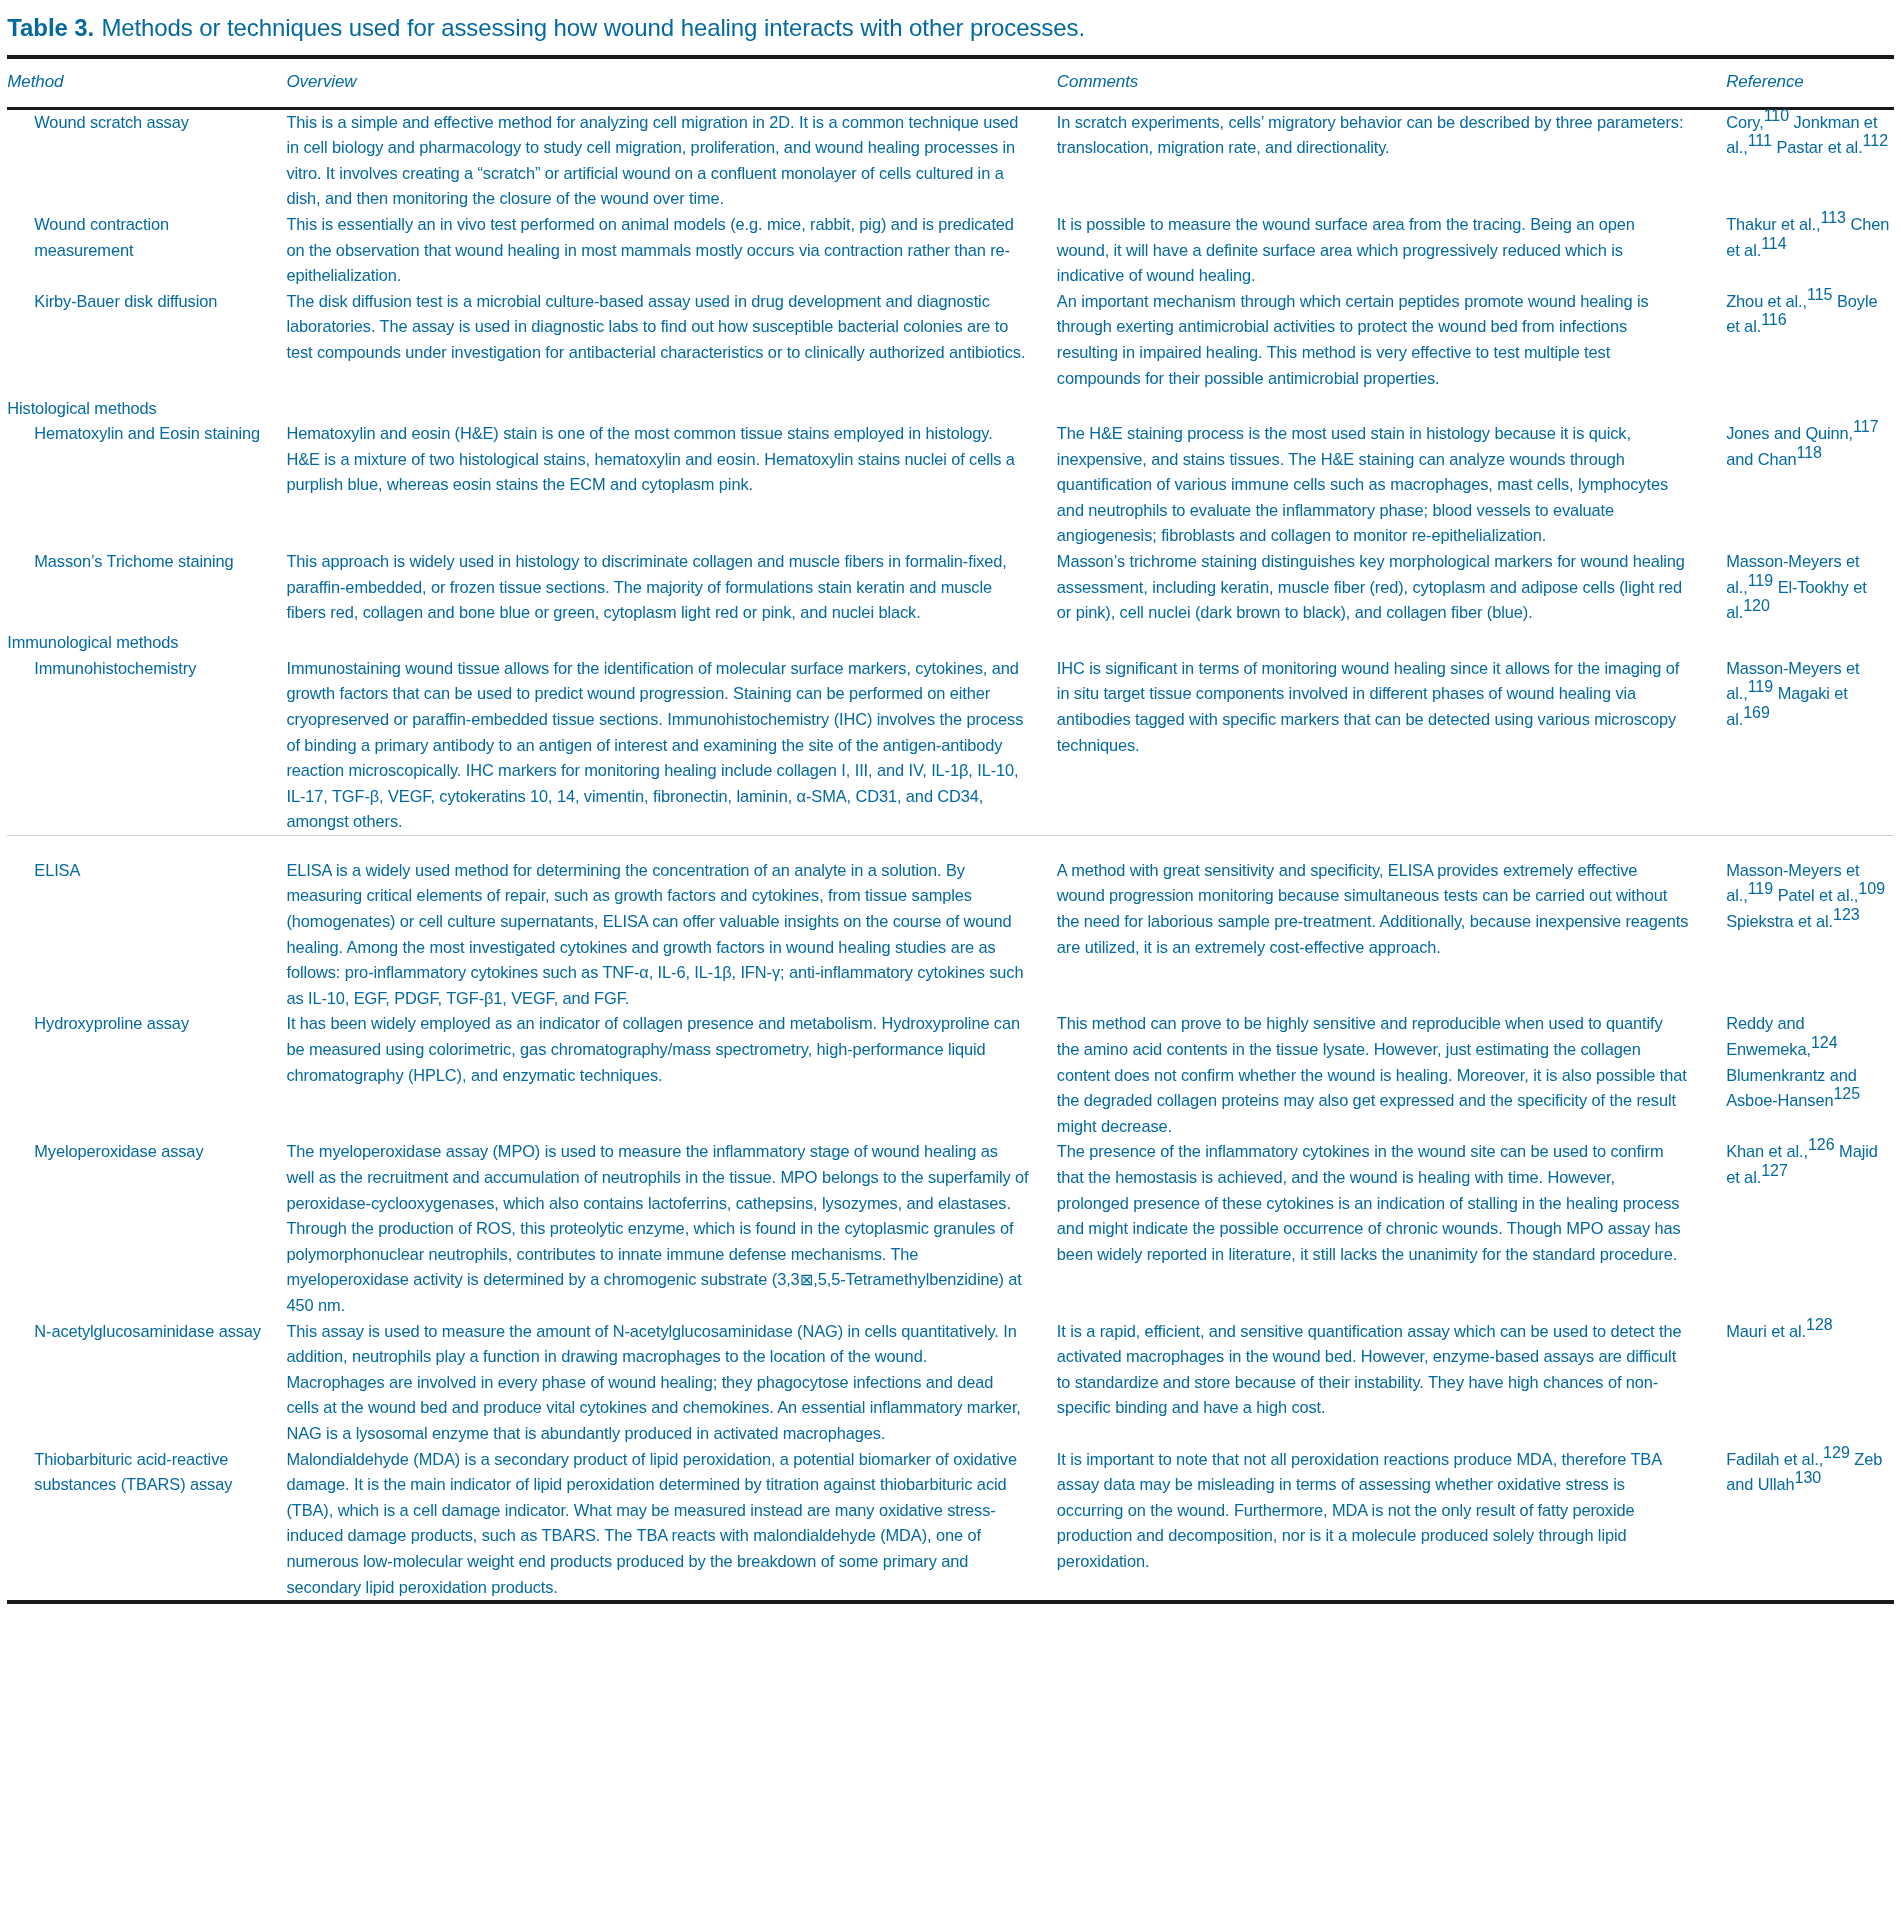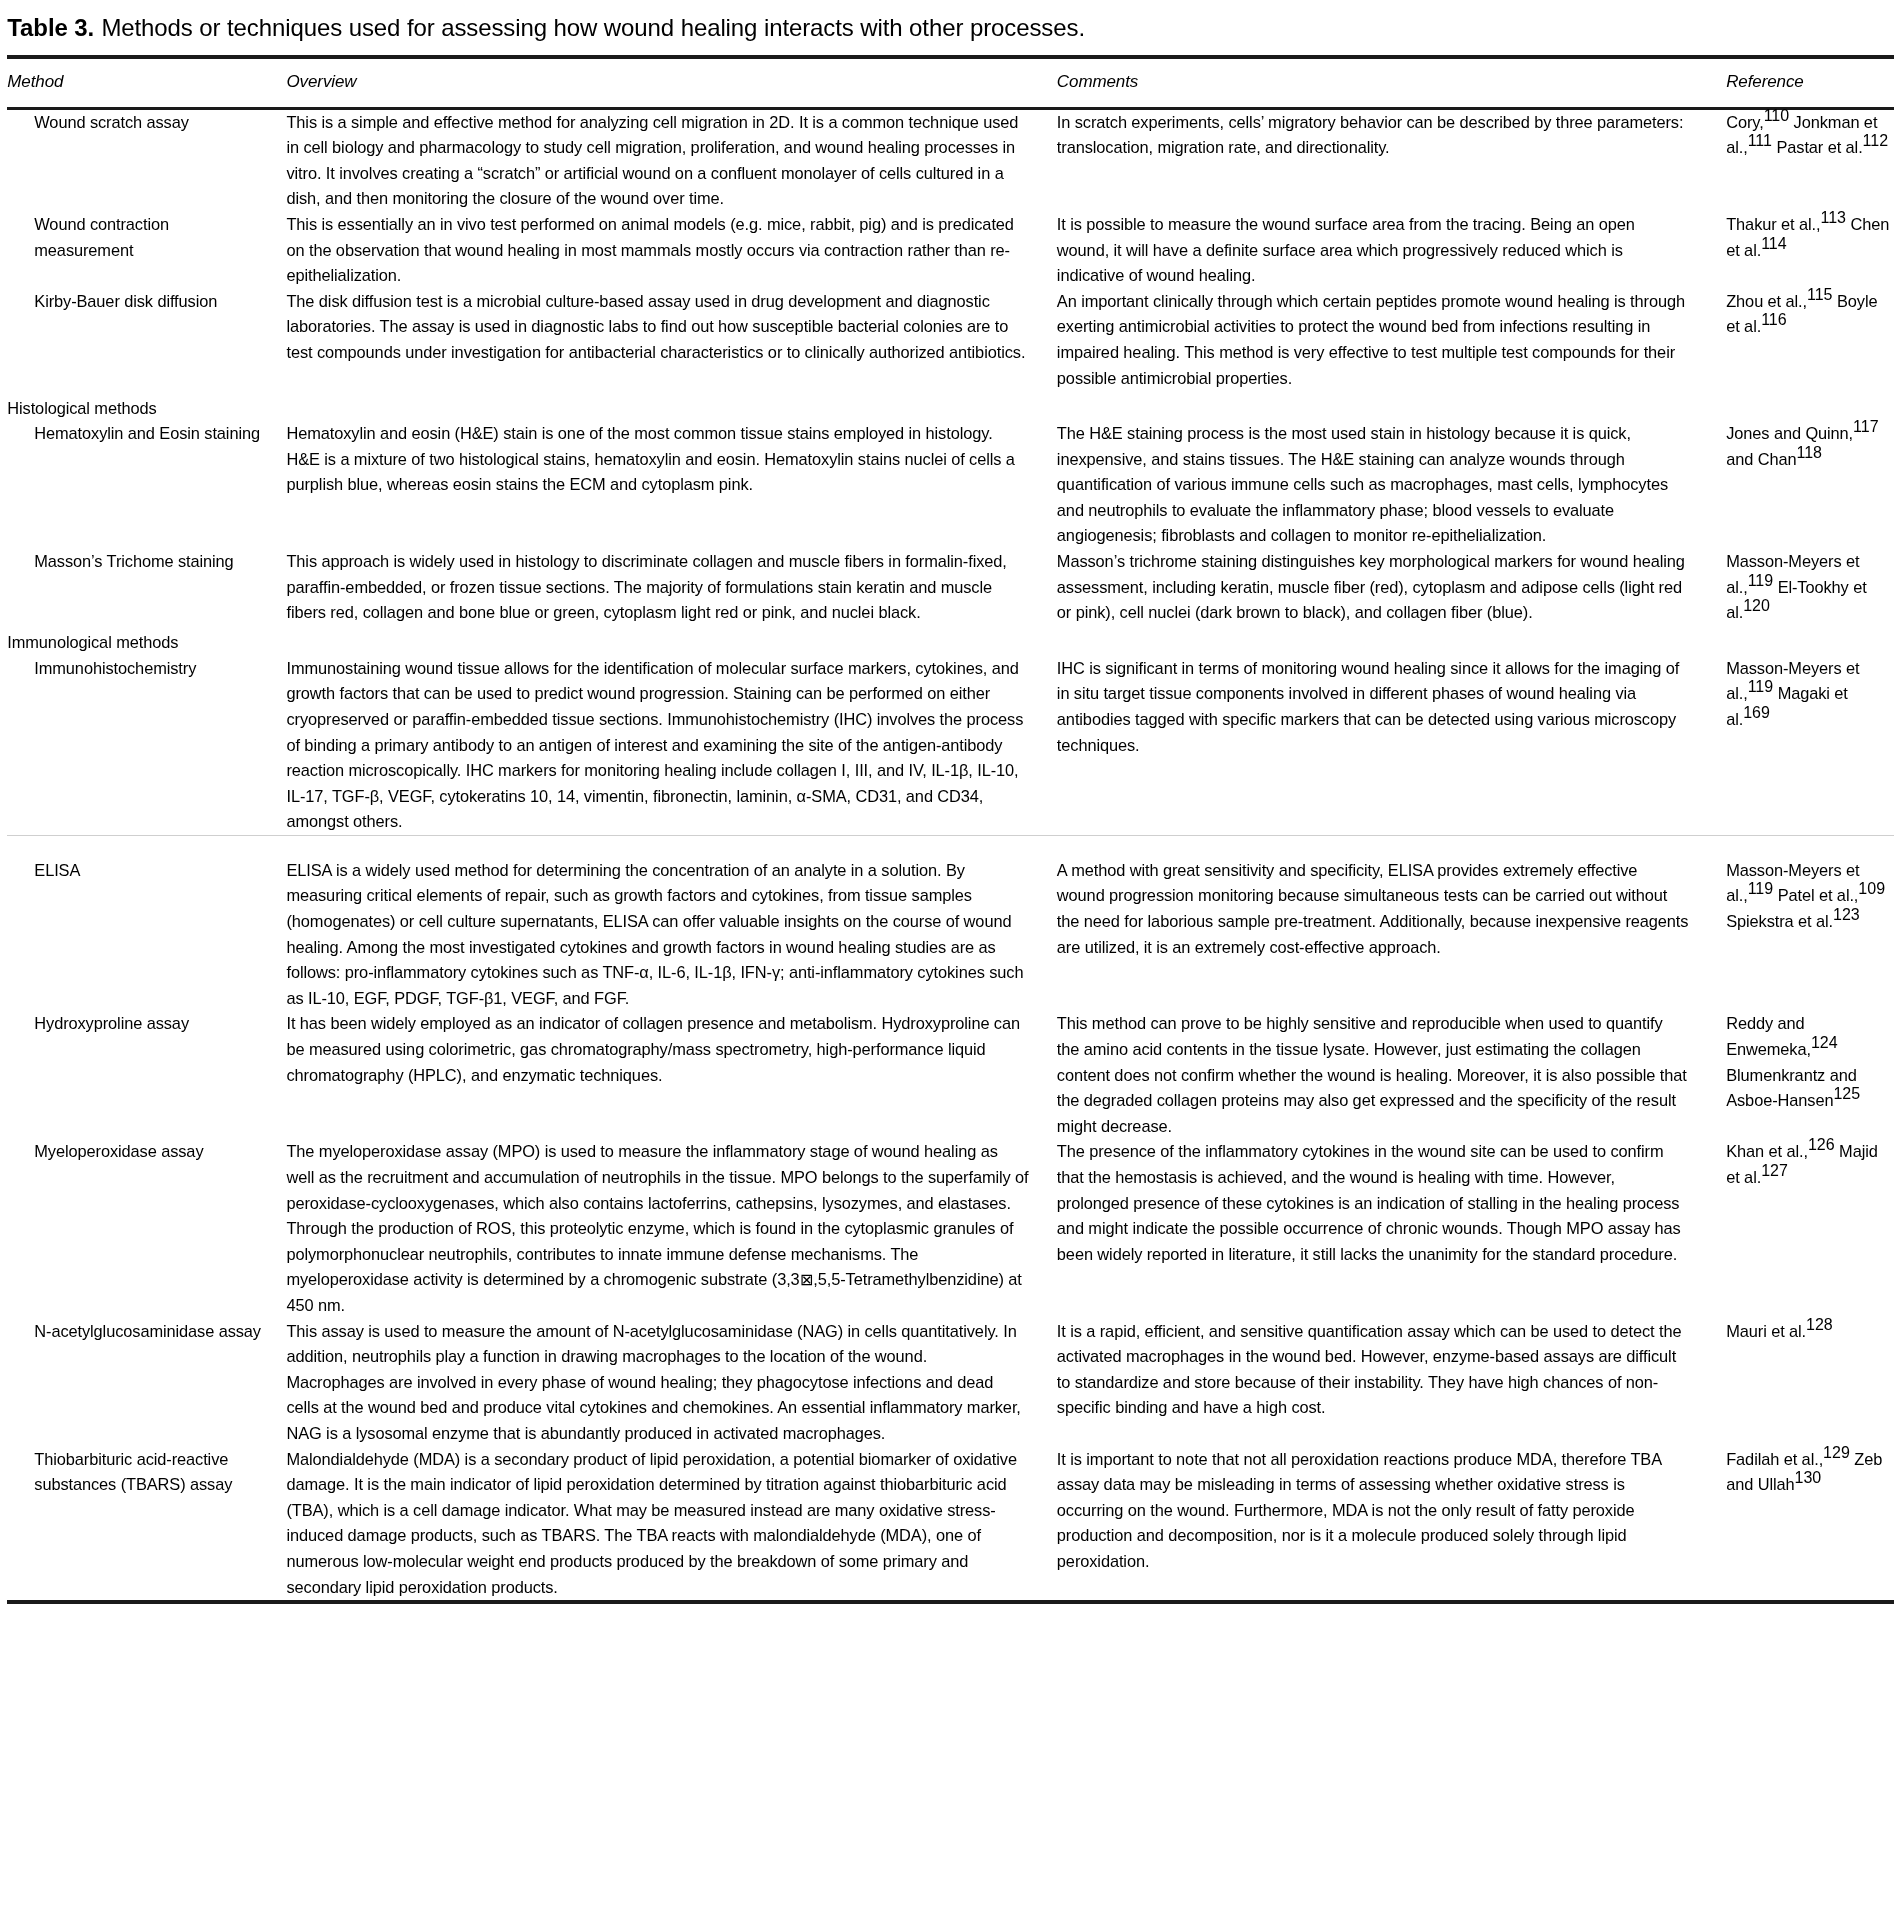--- a/index.html
+++ b/index.html
@@ -1,21 +1,21 @@
 <!DOCTYPE html>
 <html style="font-size:9.7px"><head>
 <meta charset="utf-8">
 <style>
   html, body { margin: 0; padding: 0; background: #ffffff; }
   .page {
     width: 1887px;
     box-sizing: border-box;
     padding: 11px 7.3px 24px 7.3px;
     font-family: "Liberation Sans", "DejaVu Sans", sans-serif;
-    color: #000000;
+    color: #0369a1;
     font-size: 16.4px;
     line-height: 25.6px;
     letter-spacing: -0.1px;
   }
   .title {
     font-size: 24px;
     line-height: 30px;
     margin: 2.4px 0 12px 0;
   }
   .title .bold { font-weight: bold; margin-right: 7.3px; }
@@ -88,21 +88,21 @@
         </tr>
         <tr class="data-row">
           <td class="method-cell">Wound contraction measurement</td>
           <td class="overview-cell">This is essentially an in vivo test performed on animal models (e.g. mice, rabbit, pig) and is predicated on the observation that wound healing in most mammals mostly occurs via contraction rather than re-epithelialization.</td>
           <td class="comments-cell">It is possible to measure the wound surface area from the tracing. Being an open wound, it will have a definite surface area which progressively reduced which is indicative of wound healing.</td>
           <td class="ref-cell"><span>Thakur et al.,</span><sup>113</sup><span> Chen et al.</span><sup>114</sup></td>
         </tr>
         <tr class="data-row">
           <td class="method-cell">Kirby-Bauer disk diffusion</td>
           <td class="overview-cell">The disk diffusion test is a microbial culture-based assay used in drug development and diagnostic laboratories. The assay is used in diagnostic labs to find out how susceptible bacterial colonies are to test compounds under investigation for antibacterial characteristics or to clinically authorized antibiotics.</td>
-          <td class="comments-cell">An important clinically through which certain peptides promote wound healing is through exerting antimicrobial activities to protect the wound bed from infections resulting in impaired healing. This method is very effective to test multiple test compounds for their possible antimicrobial properties.</td>
+          <td class="comments-cell">An important mechanism through which certain peptides promote wound healing is through exerting antimicrobial activities to protect the wound bed from infections resulting in impaired healing. This method is very effective to test multiple test compounds for their possible antimicrobial properties.</td>
           <td class="ref-cell"><span>Zhou et al.,</span><sup>115</sup><span> Boyle et al.</span><sup>116</sup></td>
         </tr>
         <tr class="section-row">
           <td colspan="4" class="section-cell">Histological methods</td>
         </tr>
         <tr class="data-row">
           <td class="method-cell">Hematoxylin and Eosin staining</td>
           <td class="overview-cell">Hematoxylin and eosin (H&amp;E) stain is one of the most common tissue stains employed in histology. H&amp;E is a mixture of two histological stains, hematoxylin and eosin. Hematoxylin stains nuclei of cells a purplish blue, whereas eosin stains the ECM and cytoplasm pink.</td>
           <td class="comments-cell">The H&amp;E staining process is the most used stain in histology because it is quick, inexpensive, and stains tissues. The H&amp;E staining can analyze wounds through quantification of various immune cells such as macrophages, mast cells, lymphocytes and neutrophils to evaluate the inflammatory phase; blood vessels to evaluate angiogenesis; fibroblasts and collagen to monitor re-epithelialization.</td>
           <td class="ref-cell"><span>Jones and Quinn,</span><sup>117</sup><span> and Chan</span><sup>118</sup></td>

